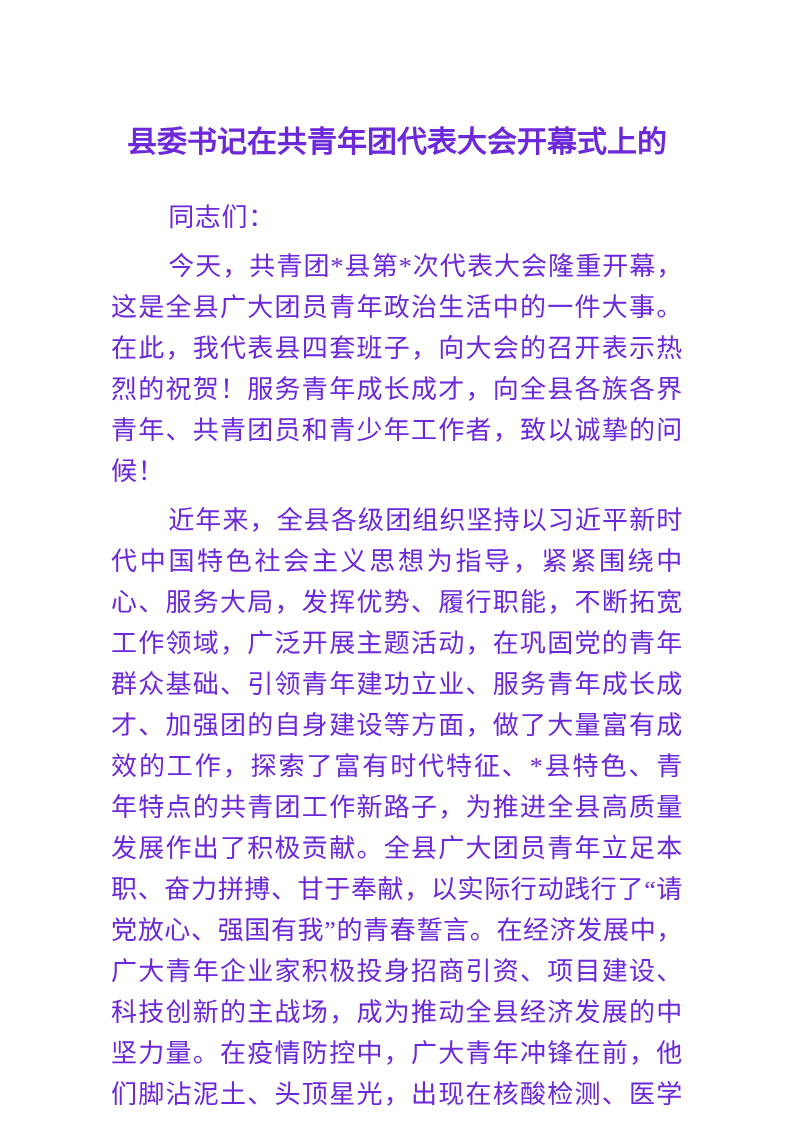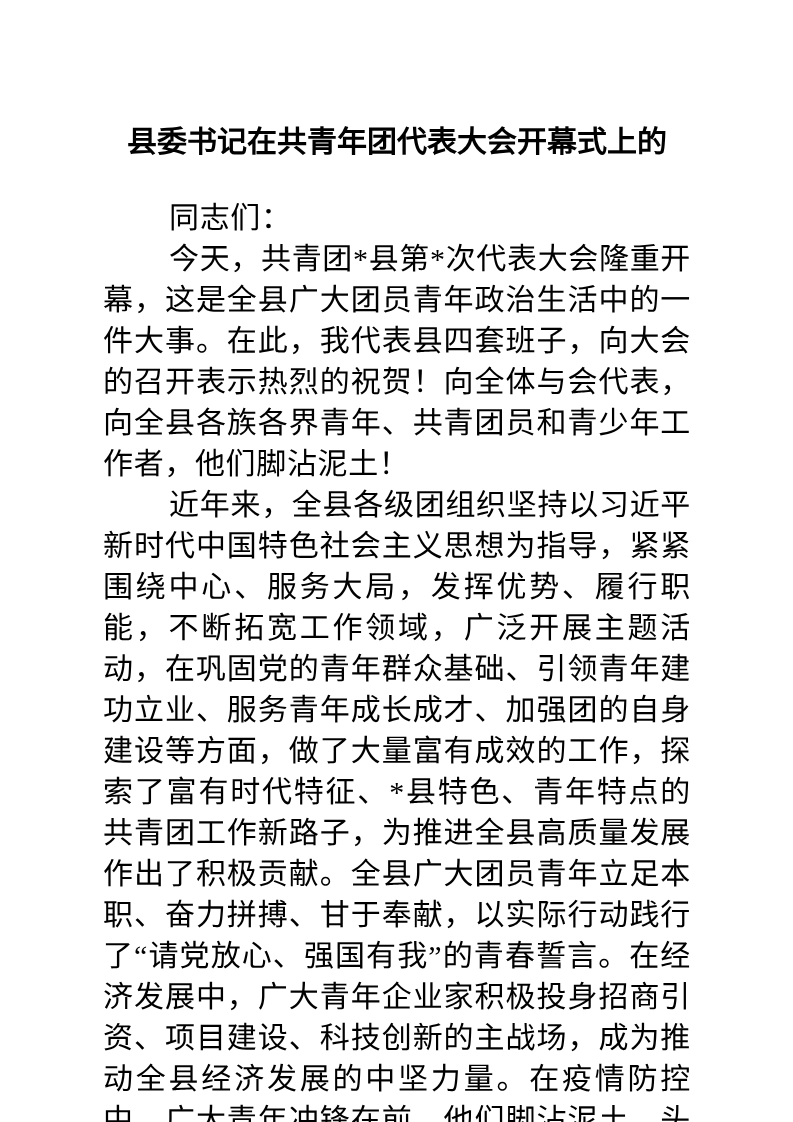--- a/index.html
+++ b/index.html
@@ -6,52 +6,52 @@
     margin: 0;
     padding: 0;
     background: #ffffff;
   }
   .page {
     position: relative;
     width: 793px;
     height: 1122px;
     margin: 0;
     background: #ffffff;
-    color: #000000;
+    color: #6d28d9;
     box-sizing: border-box;
     padding: 118px 102px 0 103px;
     overflow: hidden;
     font-family: "Liberation Serif", "DejaVu Serif", serif;
   }
   .doc-title {
     margin: 0 0 31px 0;
     font-size: 30px;
     font-weight: bold;
     line-height: 48px;
     text-align: center;
     letter-spacing: 0;
   }
   .doc-title span {
     display: block;
   }
   .doc-body p {
-    margin: 0;
-    font-size: 30px;
+    margin: 8px;
+    font-size: 26px;
     line-height: 41px;
     letter-spacing: 0.65px;
     text-align: justify;
     text-indent: 2.2em;
     word-break: break-all;
   }
 </style>
 </head>
 <body>
 
 <div class="page">
   <h1 class="doc-title">
     <span>县委书记在共青年团代表大会开幕式上的</span>
   </h1>
   <div class="doc-body">
     <p>同志们：</p>
-    <p>今天，共青团*县第*次代表大会隆重开幕，这是全县广大团员青年政治生活中的一件大事。在此，我代表县四套班子，向大会的召开表示热烈的祝贺！向全体与会代表，向全县各族各界青年、共青团员和青少年工作者，他们脚沾泥土！</p>
+    <p>今天，共青团*县第*次代表大会隆重开幕，这是全县广大团员青年政治生活中的一件大事。在此，我代表县四套班子，向大会的召开表示热烈的祝贺！服务青年成长成才，向全县各族各界青年、共青团员和青少年工作者，致以诚挚的问候！</p>
     <p>近年来，全县各级团组织坚持以习近平新时代中国特色社会主义思想为指导，紧紧围绕中心、服务大局，发挥优势、履行职能，不断拓宽工作领域，广泛开展主题活动，在巩固党的青年群众基础、引领青年建功立业、服务青年成长成才、加强团的自身建设等方面，做了大量富有成效的工作，探索了富有时代特征、*县特色、青年特点的共青团工作新路子，为推进全县高质量发展作出了积极贡献。全县广大团员青年立足本职、奋力拼搏、甘于奉献，以实际行动践行了“请党放心、强国有我”的青春誓言。在经济发展中，广大青年企业家积极投身招商引资、项目建设、科技创新的主战场，成为推动全县经济发展的中坚力量。在疫情防控中，广大青年冲锋在前，他们脚沾泥土、头顶星光，出现在核酸检测、医学观察隔离点、大数据排查、社区防控的现场，为夺取抗疫</p>
   </div>
 </div>
 
 </body></html>

